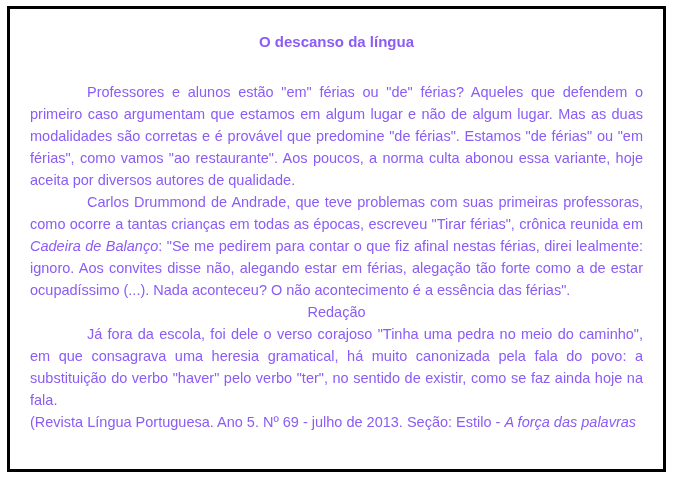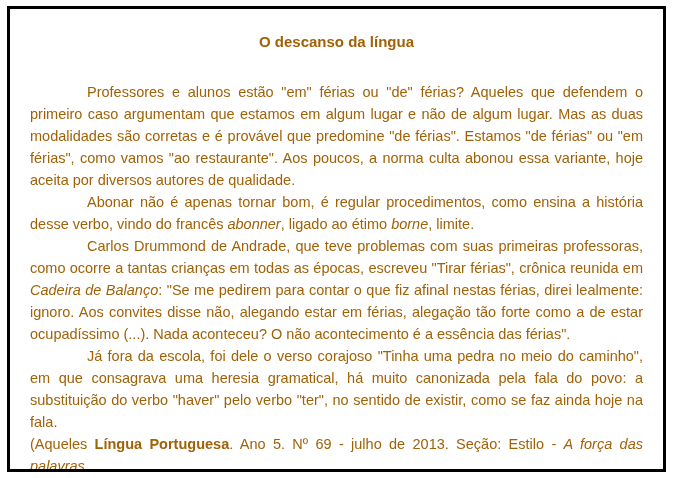--- a/index.html
+++ b/index.html
@@ -3,21 +3,21 @@
 <meta charset="utf-8">
 <style>
   html, body { margin: 0; padding: 0; background: #ffffff; }
   .page {
     width: 673px;
     height: 478px;
     box-sizing: border-box;
     padding: 6px 7px;
     background: #ffffff;
     font-family: "Liberation Sans", sans-serif;
-    color: #a16207;
+    color: #8b5cf6;
   }
   .frame {
     border: 3px solid #000000;
     box-sizing: border-box;
     height: 100%;
     padding: 10px 20px 0 20px;
     overflow: hidden;
   }
   .doc-title {
     text-align: center;
@@ -29,29 +29,29 @@
   .para {
     margin: 0;
     font-size: 14.5px;
     line-height: 22px;
     text-align: justify;
   }
   .para.indent { text-indent: 57px; }
   .para.center { text-align: center; text-indent: 0; }
   .seg-underline { }
   .seg-italic { font-style: italic; }
-  .seg-bold { font-weight: bold; }
+  .seg-bold { font-weight: normal; }
 </style>
 </head>
 <body>
 
 <div class="page">
   <div class="frame">
     <div class="doc-title">O descanso da língua</div>
     <div>
         <p class="para indent"><span>Professores e alunos estão "em" férias ou "de" férias? Aqueles que defendem o primeiro caso argumentam que estamos </span><span class="seg-underline">em</span><span> algum lugar e não </span><span class="seg-underline">de</span><span> algum lugar. Mas as duas modalidades são corretas e é provável que predomine "de férias". Estamos "de férias" ou "em férias", como vamos "ao restaurante". Aos poucos, a norma culta abonou essa variante, hoje aceita por diversos autores de qualidade.</span></p>
-        <p class="para indent"><span>Abonar não é apenas tornar bom, é regular procedimentos, como ensina a história desse verbo, vindo do francês </span><span class="seg-italic">abonner</span><span>, ligado ao étimo </span><span class="seg-italic">borne</span><span>, limite.</span></p>
         <p class="para indent"><span>Carlos Drummond de Andrade, que teve problemas com suas primeiras professoras, como ocorre a tantas crianças em todas as épocas, escreveu "Tirar férias", crônica reunida em </span><span class="seg-italic">Cadeira de Balanço</span><span>: "Se me pedirem para contar o que fiz afinal nestas férias, direi lealmente: ignoro. Aos convites disse não, alegando estar em férias, alegação tão forte como a de estar ocupadíssimo (...). Nada aconteceu? O não acontecimento é a essência das férias".</span></p>
+        <p class="para center"><span>Redação</span></p>
         <p class="para indent"><span>Já fora da escola, foi dele o verso corajoso "Tinha uma pedra no meio do caminho", em que consagrava uma heresia gramatical, há muito canonizada pela fala do povo: a substituição do verbo "haver" pelo verbo "ter", no sentido de existir, como se faz ainda hoje na fala.</span></p>
-        <p class="para"><span>(Aqueles </span><span class="seg-bold">Língua Portuguesa</span><span>. Ano 5. Nº 69 - julho de 2013. Seção: Estilo - </span><span class="seg-italic">A força das palavras</span></p>
+        <p class="para"><span>(Revista </span><span class="seg-bold">Língua Portuguesa</span><span>. Ano 5. Nº 69 - julho de 2013. Seção: Estilo - </span><span class="seg-italic">A força das palavras</span></p>
       </div>
   </div>
 </div>
 
 </body></html>

